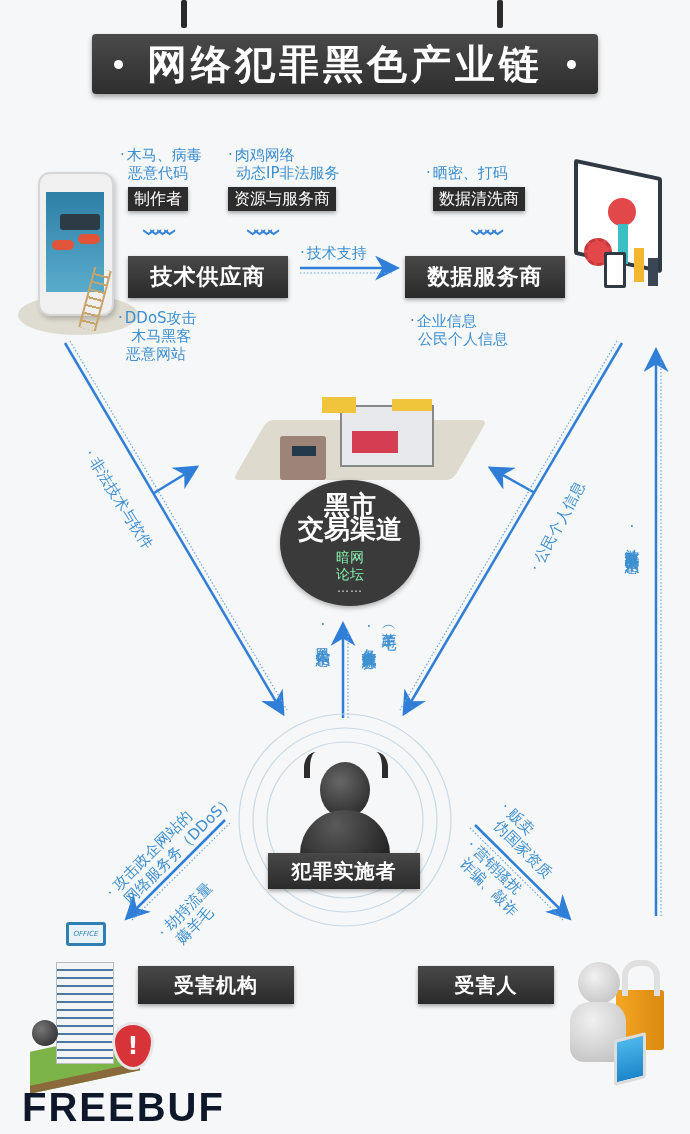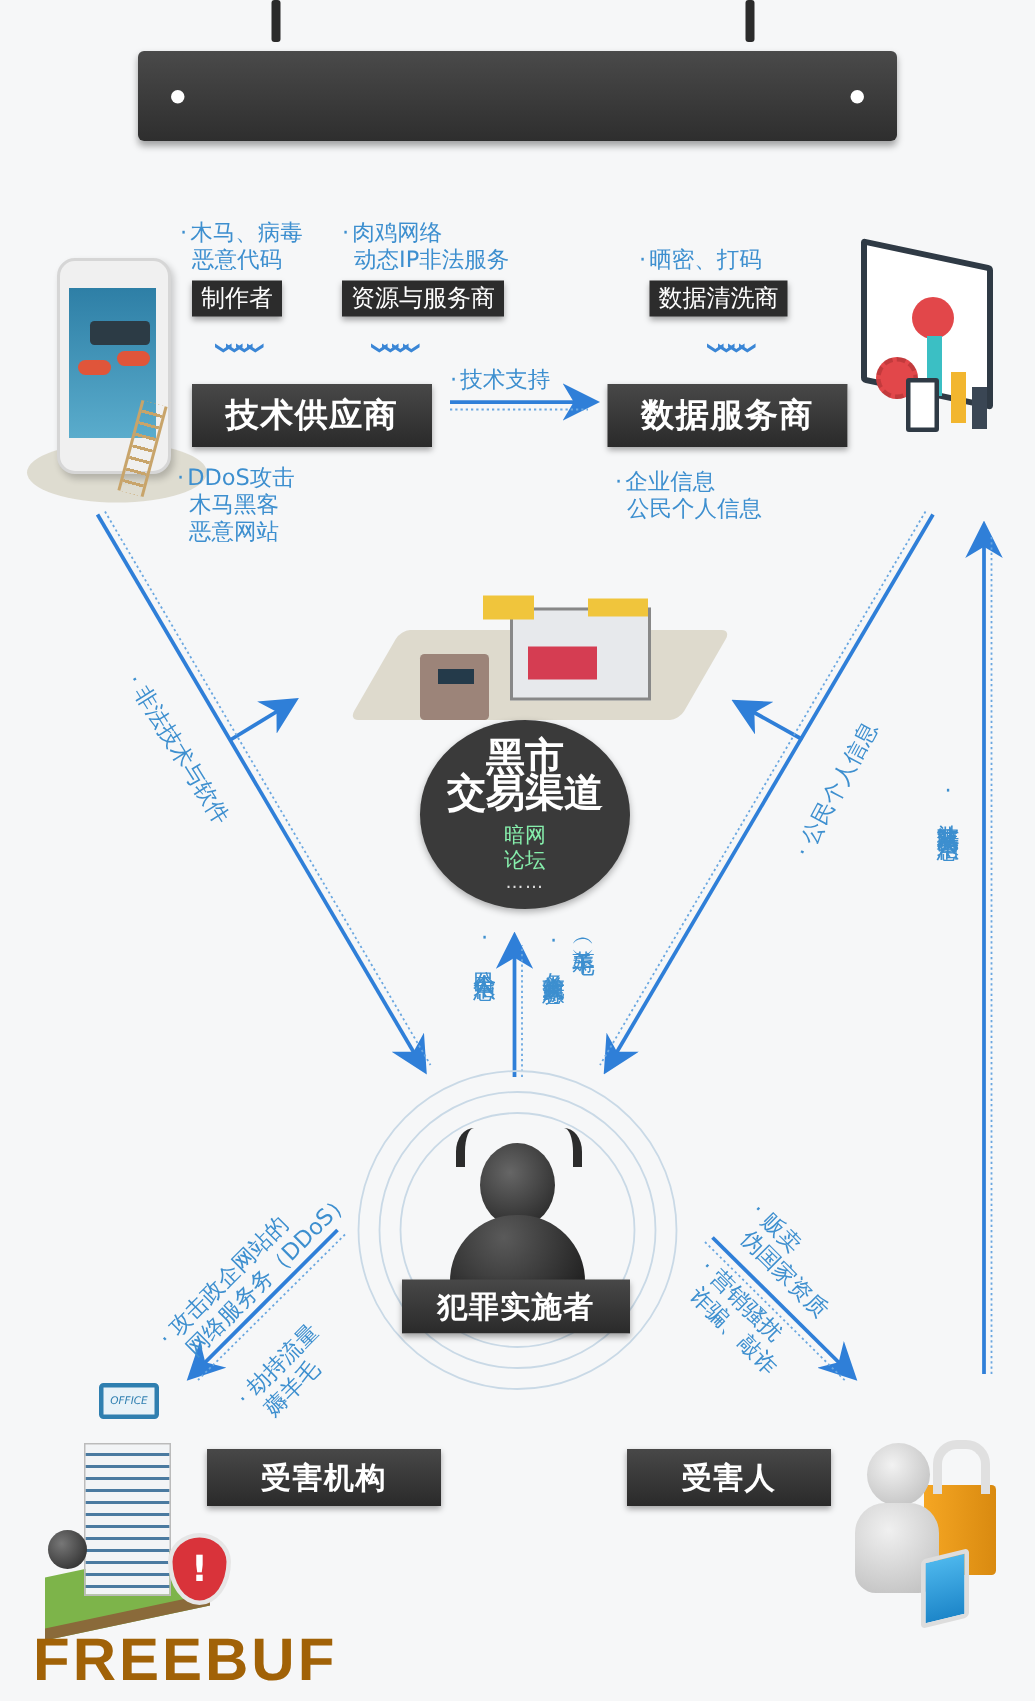--- a/index.html
+++ b/index.html
@@ -20,29 +20,30 @@
   .note .b::before { content:"·"; margin-right:2px; }
   .vtext { writing-mode:vertical-rl; text-orientation:upright; color:#3d8fcf; font-size:15px; line-height:18px; position:absolute; letter-spacing:1px; }
   .rot { position:absolute; color:#3d8fcf; font-size:15px; line-height:18px; white-space:nowrap; transform-origin:left top; }
   .chev { position:absolute; color:#3a86d6; font-size:11px; line-height:7px; font-weight:bold; text-align:center; width:14px; }
   .bubble { position:absolute; left:280px; top:480px; width:140px; height:126px; border-radius:50%; background:#3a3a3a; 
             display:flex; flex-direction:column; align-items:center; justify-content:center; color:#fff; box-shadow:0 2px 5px rgba(0,0,0,.3); }
   .bubble .t1 { font-size:26px; font-weight:bold; line-height:24px; }
   .bubble .t2 { font-size:14px; line-height:17px; margin-top:8px; color:#86efac; }
   .bubble .t3 { font-size:12px; line-height:10px; letter-spacing:1px; color:#ddd; }
   svg.arrows { position:absolute; left:0; top:0; }
-  .watermark { position:absolute; left:22px; top:1085px; font-size:40px; font-weight:bold; color:#a16207; letter-spacing:2px; font-family:"Liberation Sans",sans-serif; }
+  .watermark { position:absolute; left:22px; top:1085px; font-size:40px; font-weight:bold; color:#0f172a; letter-spacing:2px; font-family:"Liberation Sans",sans-serif; }
 </style>
 </head>
 <body>
 
 <div class="sign-hook" style="left:181px;"></div>
 <div class="sign-hook" style="left:497px;"></div>
 <div class="sign">
   <span class="dot" style="left:22px;"></span>
+  <span class="sign-title">网络犯罪黑色产业链</span>
   <span class="dot" style="right:22px;"></span>
 </div>
 
 <svg class="arrows" width="690" height="1134">
   <defs>
     <marker id="ah" markerWidth="10" markerHeight="10" refX="8" refY="5" orient="auto">
       <path d="M0,0 L10,5 L0,10 L3,5 z" fill="#2f7fd8"></path>
     </marker>
   </defs>
   <g stroke="#2f7fd8" stroke-width="2.5" fill="none">
@@ -114,21 +115,21 @@
 <style>.chev{transform:rotate(90deg);transform-origin:center;}</style>
 
 <div class="tag big" style="left:128px;top:256px;width:124px;">技术供应商</div>
 <div class="note" style="left:300px;top:244px;">
   <span class="b">技术支持</span>
 </div>
 <div class="tag big" style="left:405px;top:256px;width:124px;">数据服务商</div>
 
 <div class="note" style="left:118px;top:309px;">
   <div class="b">DDoS攻击</div>
-  <div style="padding-left:8px;">木马黑客</div>
+  <div style="padding-left:8px;text-align:center;">木马黑客</div>
   <div style="padding-left:8px;">恶意网站</div>
 </div>
 <div class="note" style="left:410px;top:312px;">
   <div class="b">企业信息</div>
   <div style="padding-left:8px;">公民个人信息</div>
 </div>
 
 <div class="abs" style="left:574px;top:168px;width:86px;height:120px;">
   <div style="position:absolute;left:0;top:0;width:80px;height:88px;background:#fff;border:4px solid #2f3a45;border-radius:3px;transform:skewY(12deg);"></div>
   <div style="position:absolute;left:34px;top:30px;width:28px;height:28px;border-radius:50%;background:#e2474a;"></div>

